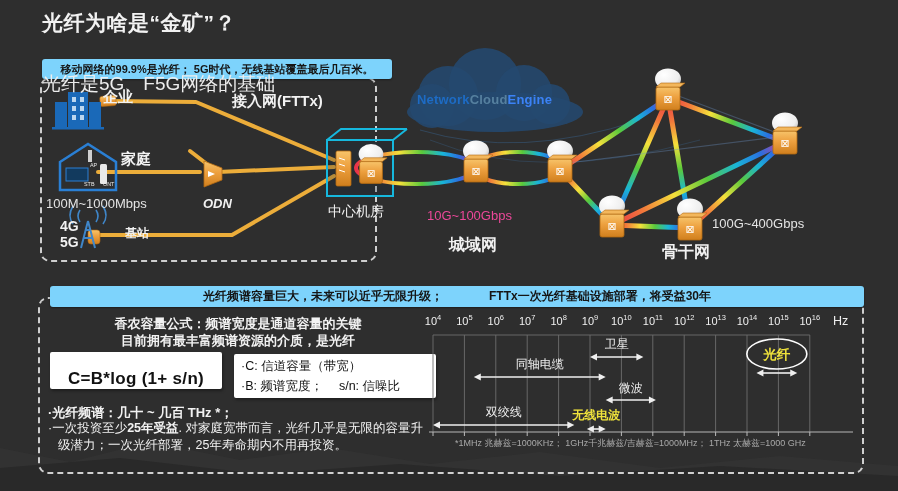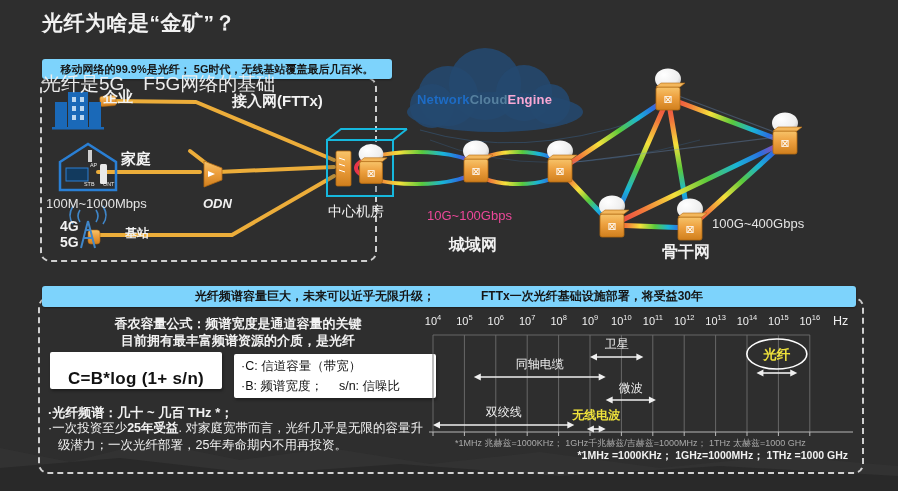--- a/index.html
+++ b/index.html
@@ -8,32 +8,32 @@
   .abs{position:absolute;}
   svg{position:absolute;left:0;top:0;}
   
   .title-row{position:absolute;left:42px;top:9px;display:flex;align-items:baseline;gap:34px;z-index:5;flex-direction:column;}
   .title-main{font-size:21px;font-weight:bold;letter-spacing:.5px;}
   .title-sub{font-size:19px;font-weight:400;color:#ededed;}
   
   .banner{background:#7dd3fc;color:#151515;font-weight:bold;border-radius:3px;
           display:flex;align-items:center;justify-content:center;z-index:4;box-shadow:0 1px 2px rgba(0,0,0,.4);}
   .banner1{left:42px;top:59px;width:350px;height:20px;font-size:11px;white-space:nowrap;}
-  .banner2{left:42px;top:286px;width:814px;height:21px;font-size:12px;gap:46px;}
+  .banner2{left:50px;top:286px;width:814px;height:21px;font-size:12px;gap:46px;}
   
   .dashed{position:absolute;border:2px dashed #cfcfcf;border-radius:10px;z-index:1;}
   .access-frame{left:40px;top:77px;width:333px;height:181px;}
   .bottom-frame{left:38px;top:297px;width:822px;height:173px;}
   
   .lbl{position:absolute;z-index:4;white-space:nowrap;}
   .b{font-weight:bold;}
   .cloud-text{font-size:13px;font-weight:bold;letter-spacing:.2px;}
   .cloud-text .w1{color:#1d6bc4;}
   .cloud-text .w2{color:#56809f;}
-  .cloud-text .w3{color:#f9a8d4;}
+  .cloud-text .w3{color:#3b82f6;}
   .tiny{font-size:6px;color:#e8e8e8;transform:scale(.9);transform-origin:left top;}
   
   .white-box{position:absolute;background:#fff;color:#111;z-index:3;border-radius:2px;box-shadow:1px 2px 3px rgba(0,0,0,.35);}
   .formula-box{left:50px;top:352px;width:172px;height:37px;display:flex;align-items:flex-end;justify-content:center;
                font-size:17px;font-weight:bold;letter-spacing:.3px;}
   .defs-box{left:234px;top:354px;width:202px;height:44px;font-size:12.5px;padding:3px 7px;box-sizing:border-box;
             display:flex;flex-direction:column;justify-content:center;gap:3px;}
   .shannon{left:48px;width:380px;text-align:center;font-size:13px;font-weight:bold;z-index:3;}
   .bullet{left:48px;width:376px;font-size:12.5px;z-index:3;padding-left:10px;text-indent:-10px;box-sizing:border-box;line-height:1.35;}
   .fn1{left:455px;top:437px;font-size:9px;color:#a9a9a9;z-index:3;white-space:nowrap;}
@@ -370,14 +370,13 @@
       <polygon points="161.86,124 168.86,120.6 168.86,127.4" fill="#efefef"></polygon>
       <polygon points="180.7,124 173.7,120.6 173.7,127.4" fill="#efefef"></polygon>
       <ellipse cx="351.83" cy="49" rx="30" ry="15" fill="none" stroke="#fdfdfd" stroke-width="1.6"></ellipse>
       <text x="351.83" y="54" text-anchor="middle" font-size="13.5" font-weight="bold" fill="#efe23c">光纤</text>
       <line x1="337.42" y1="68" x2="366.23999999999995" y2="68" stroke="#efefef" stroke-width="1.6"></line>
       <polygon points="331.42,68 338.42,64.6 338.42,71.4" fill="#efefef"></polygon>
       <polygon points="372.23999999999995,68 365.23999999999995,64.6 365.23999999999995,71.4" fill="#efefef"></polygon>
     </svg>
 
   <div class="lbl fn1">*1MHz 兆赫兹=1000KHz；  1GHz千兆赫兹/吉赫兹=1000MHz；  1THz 太赫兹=1000 GHz</div>
-  <div class="lbl fn2">*1MHz =1000KHz；  1GHz=1000MHz；  1THz =1000 GHz</div>
 </div>
 
 </body></html>

